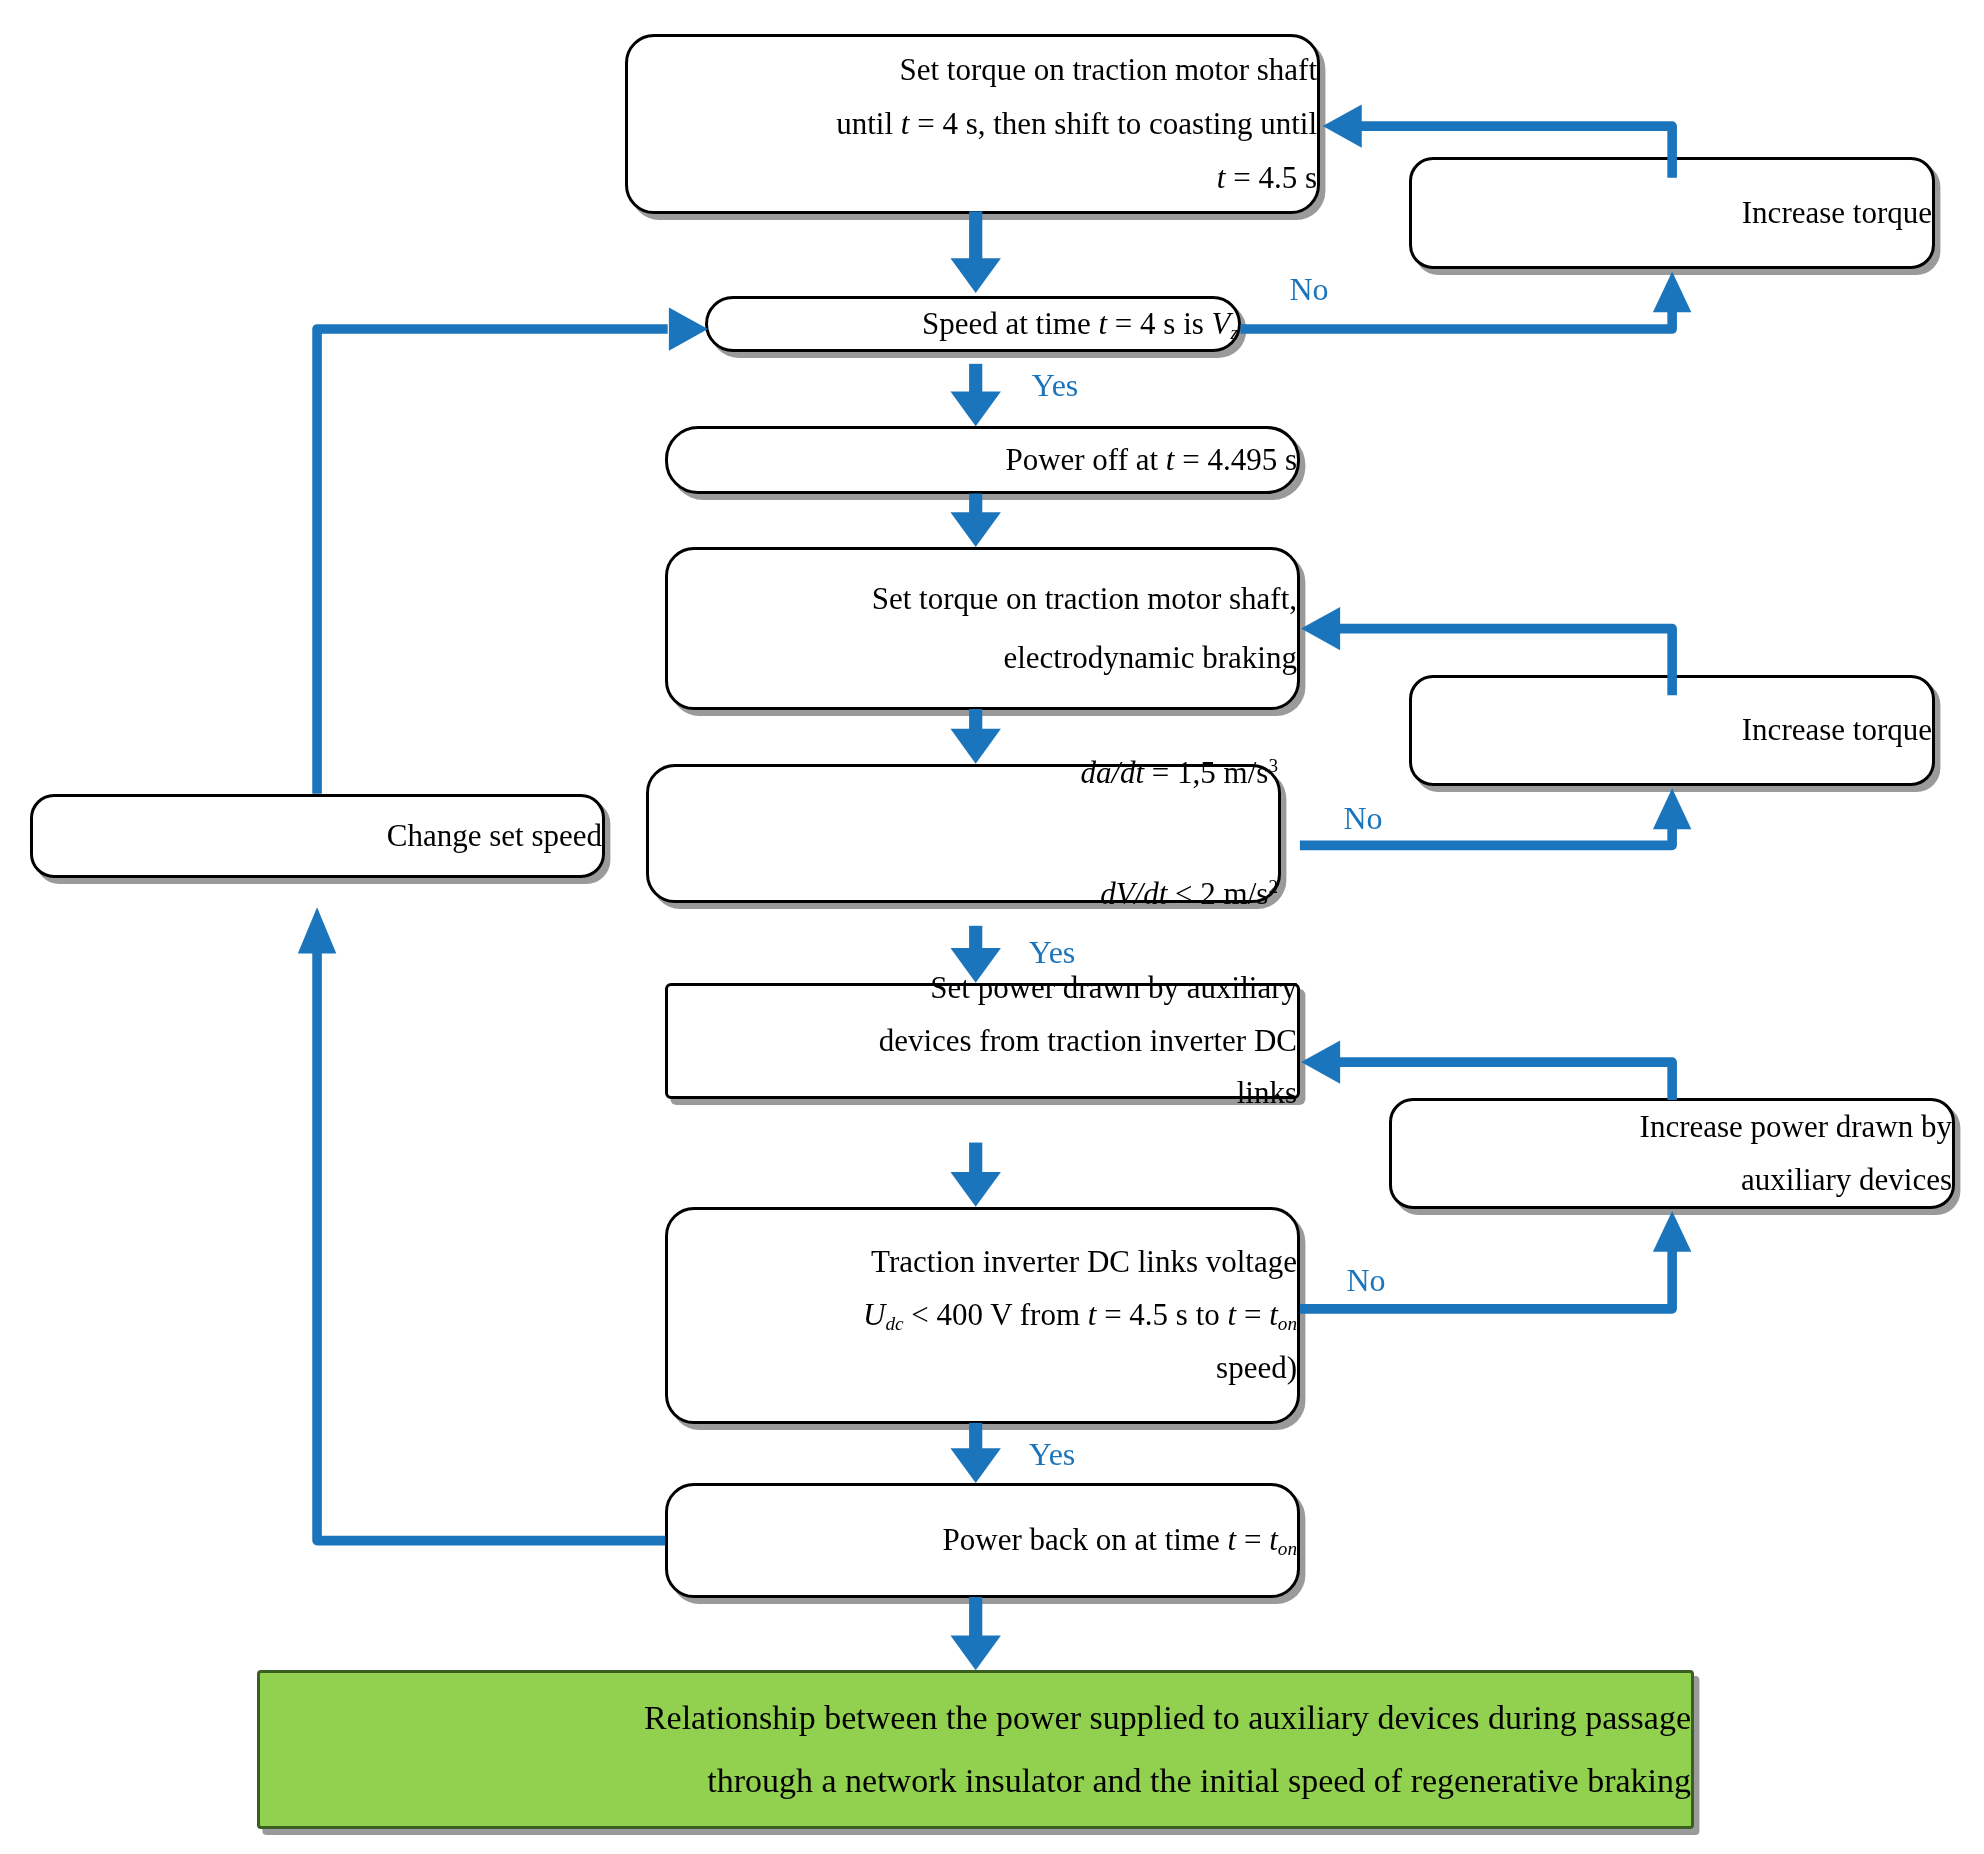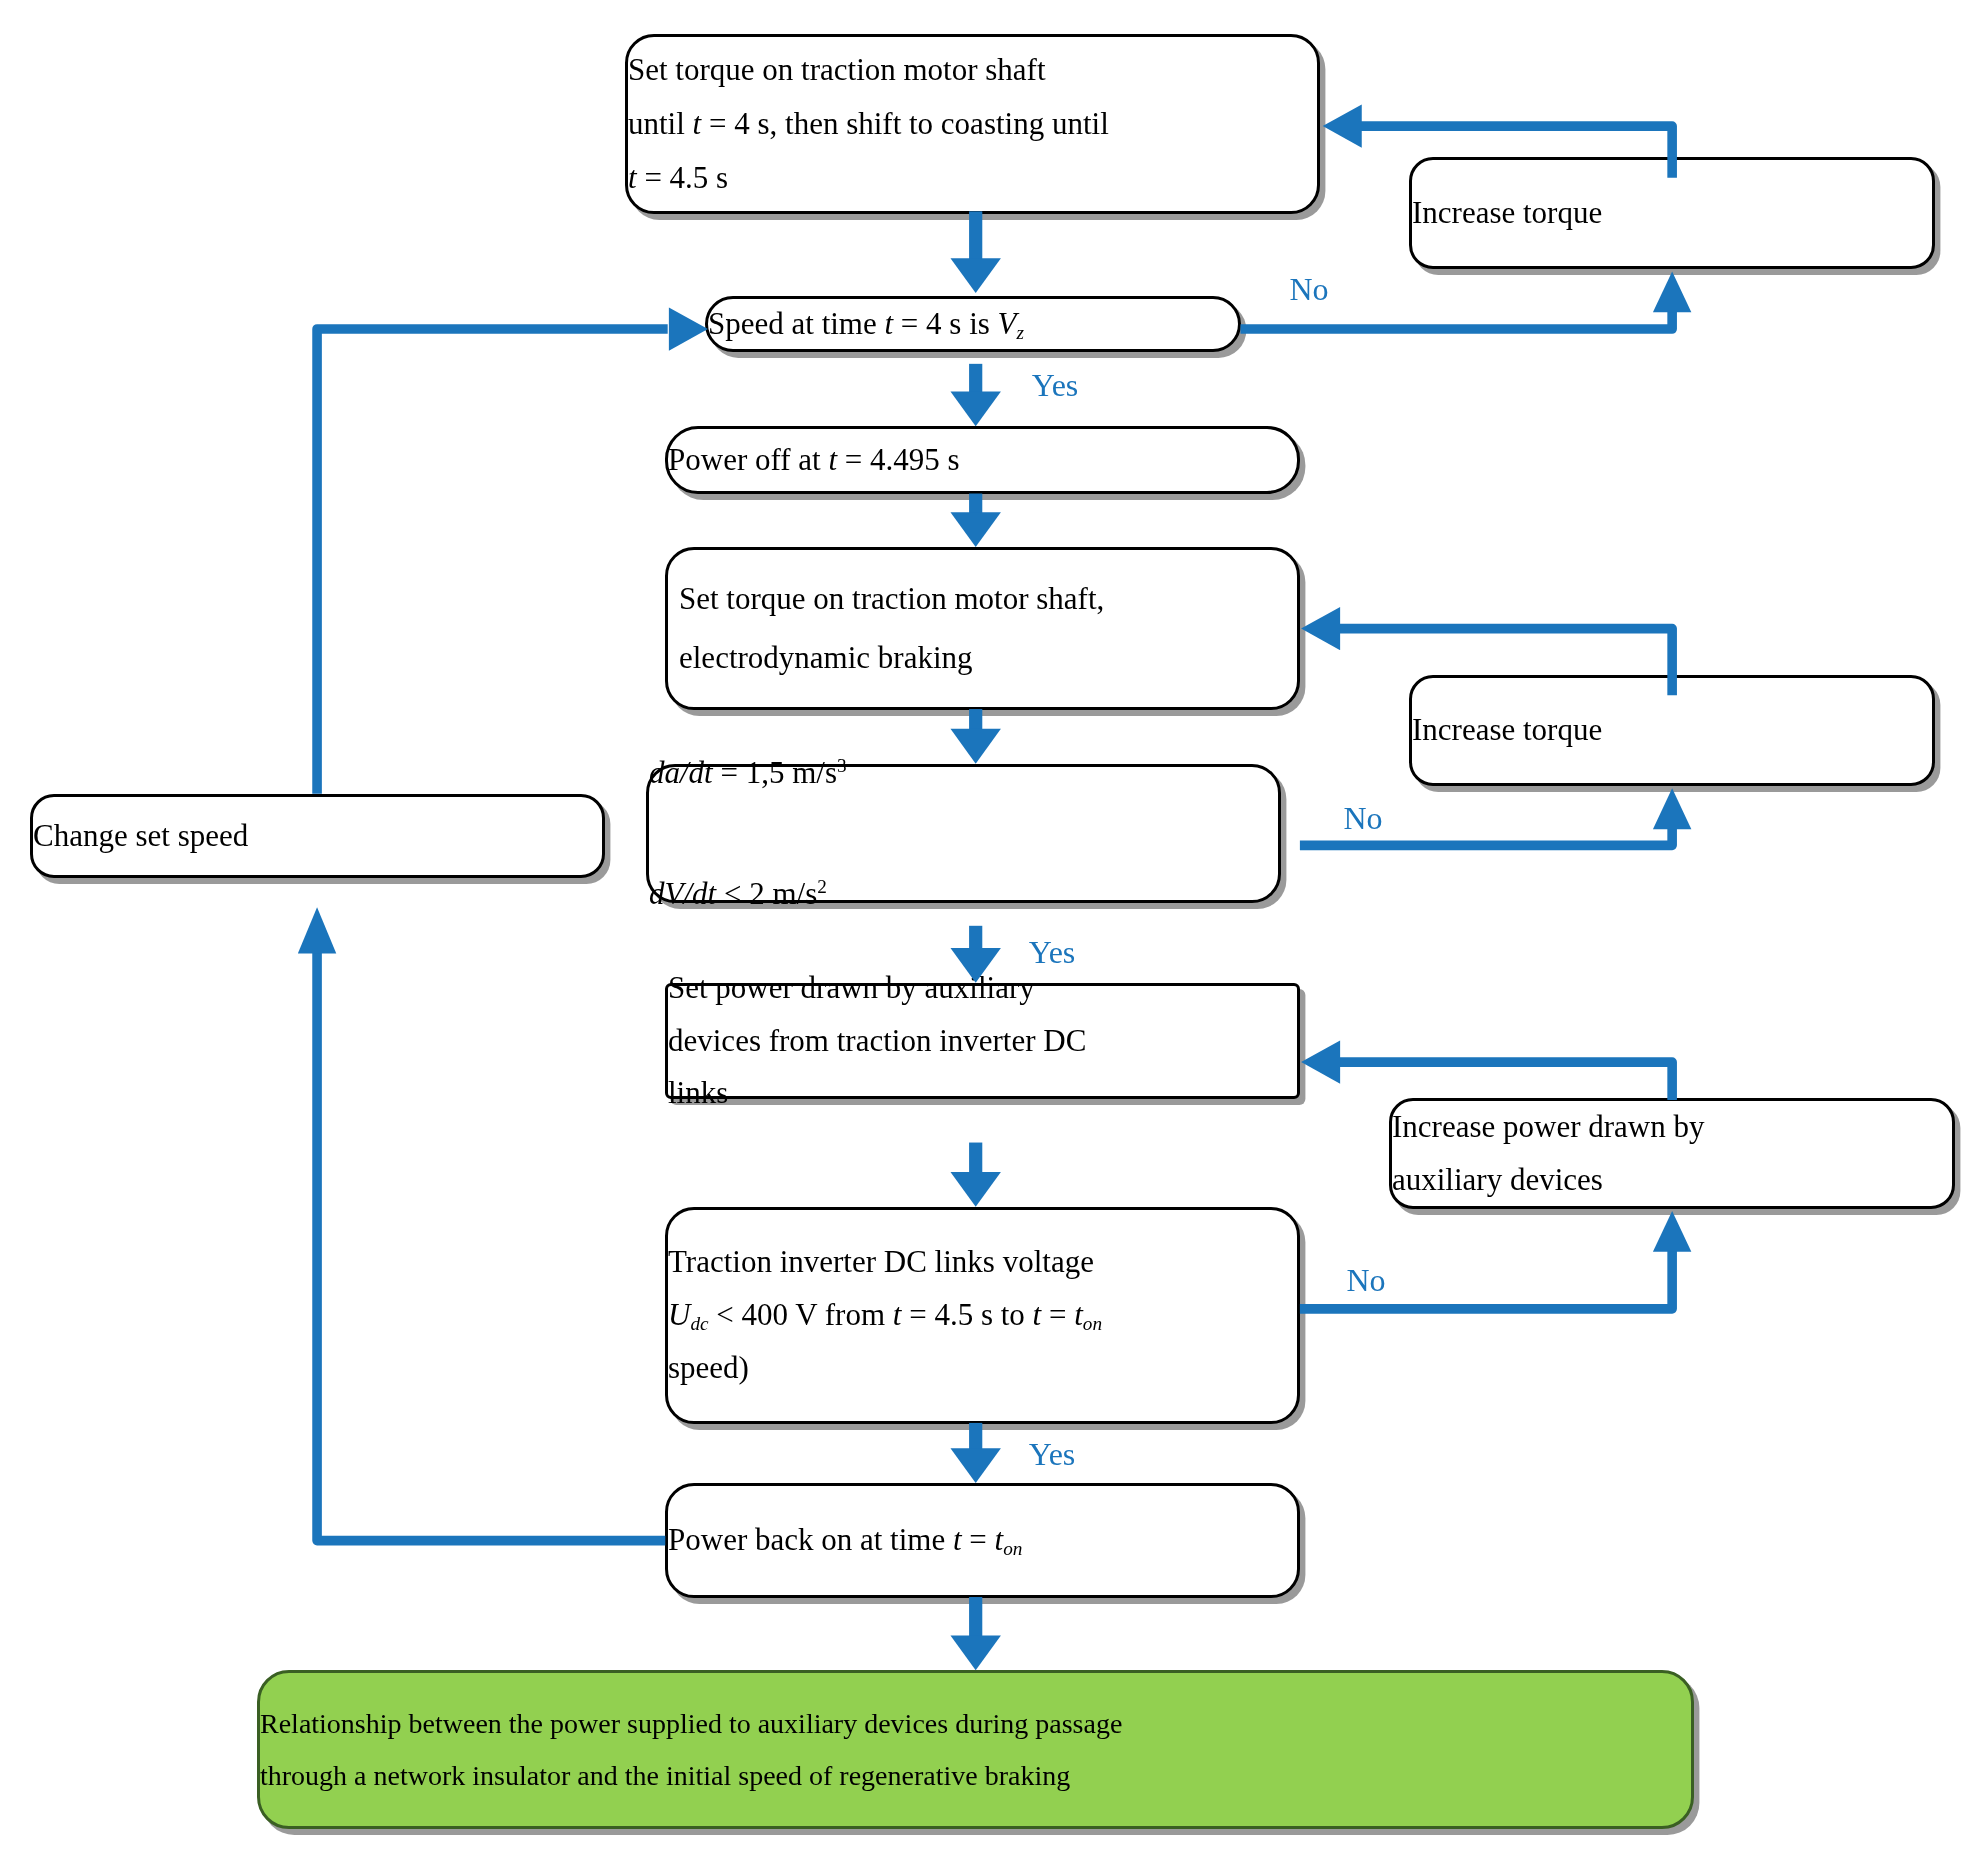--- a/index.html
+++ b/index.html
@@ -22,35 +22,35 @@
   .node{
     position:absolute;
     box-sizing:border-box;
     background:var(--node-fill);
     border:3px solid var(--node-border);
     border-radius:29px;
     box-shadow:5.4px 6px 0 var(--shadow-gray);
     display:flex;
     flex-direction:column;
     justify-content:center;
-    align-items:flex-start;
+    align-items:flex-end;
     text-align:center;
     color:var(--text-black);
     font-size:31px;
     z-index:2;
   }
   .node .ln{line-height:1.75;white-space:nowrap;}
   .node.lh-17 .ln{line-height:1.7;}
   .node.lh-19 .ln{line-height:1.9;}
   .node.airy .ln{line-height:2.35;}
   .node--result{
     background:var(--result-fill);
     border:3.6px solid var(--result-border);
-    border-radius:32px;
-    font-size:28px;
+    border-radius:4px;
+    font-size:34px;
   }
   .node--result .ln{line-height:1.85;}
   .i{font-style:italic;}
   .sub{font-style:italic;font-size:0.62em;vertical-align:-0.28em;}
   .sup{font-size:0.62em;vertical-align:0.55em;}
   .edge-label{
     position:absolute;
     color:var(--accent-blue);
     font-size:32px;
     width:96px;

